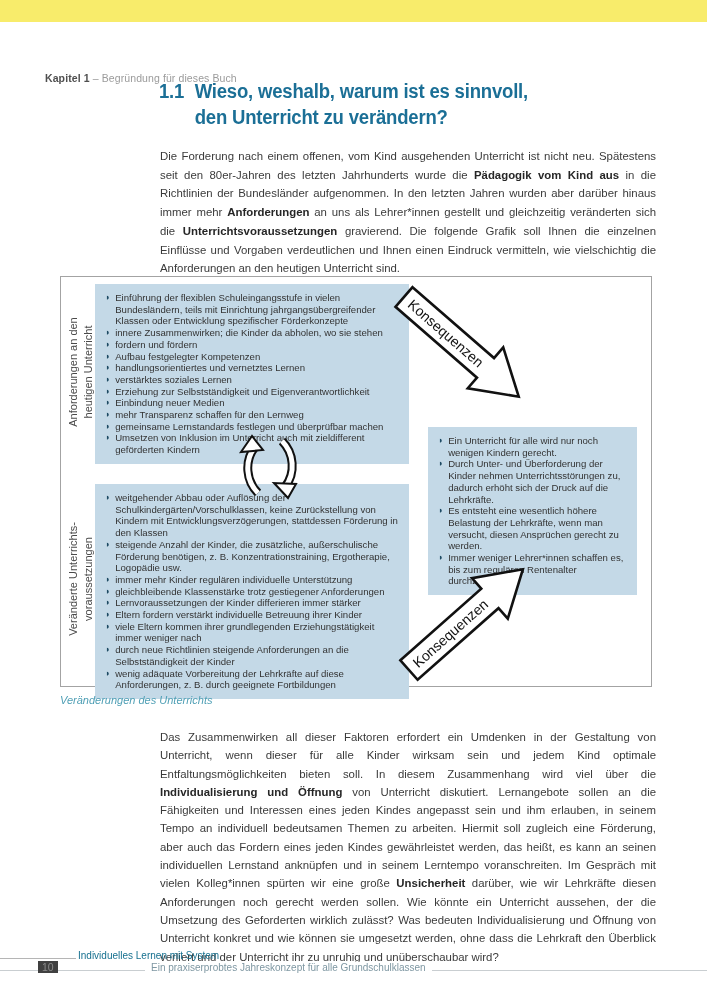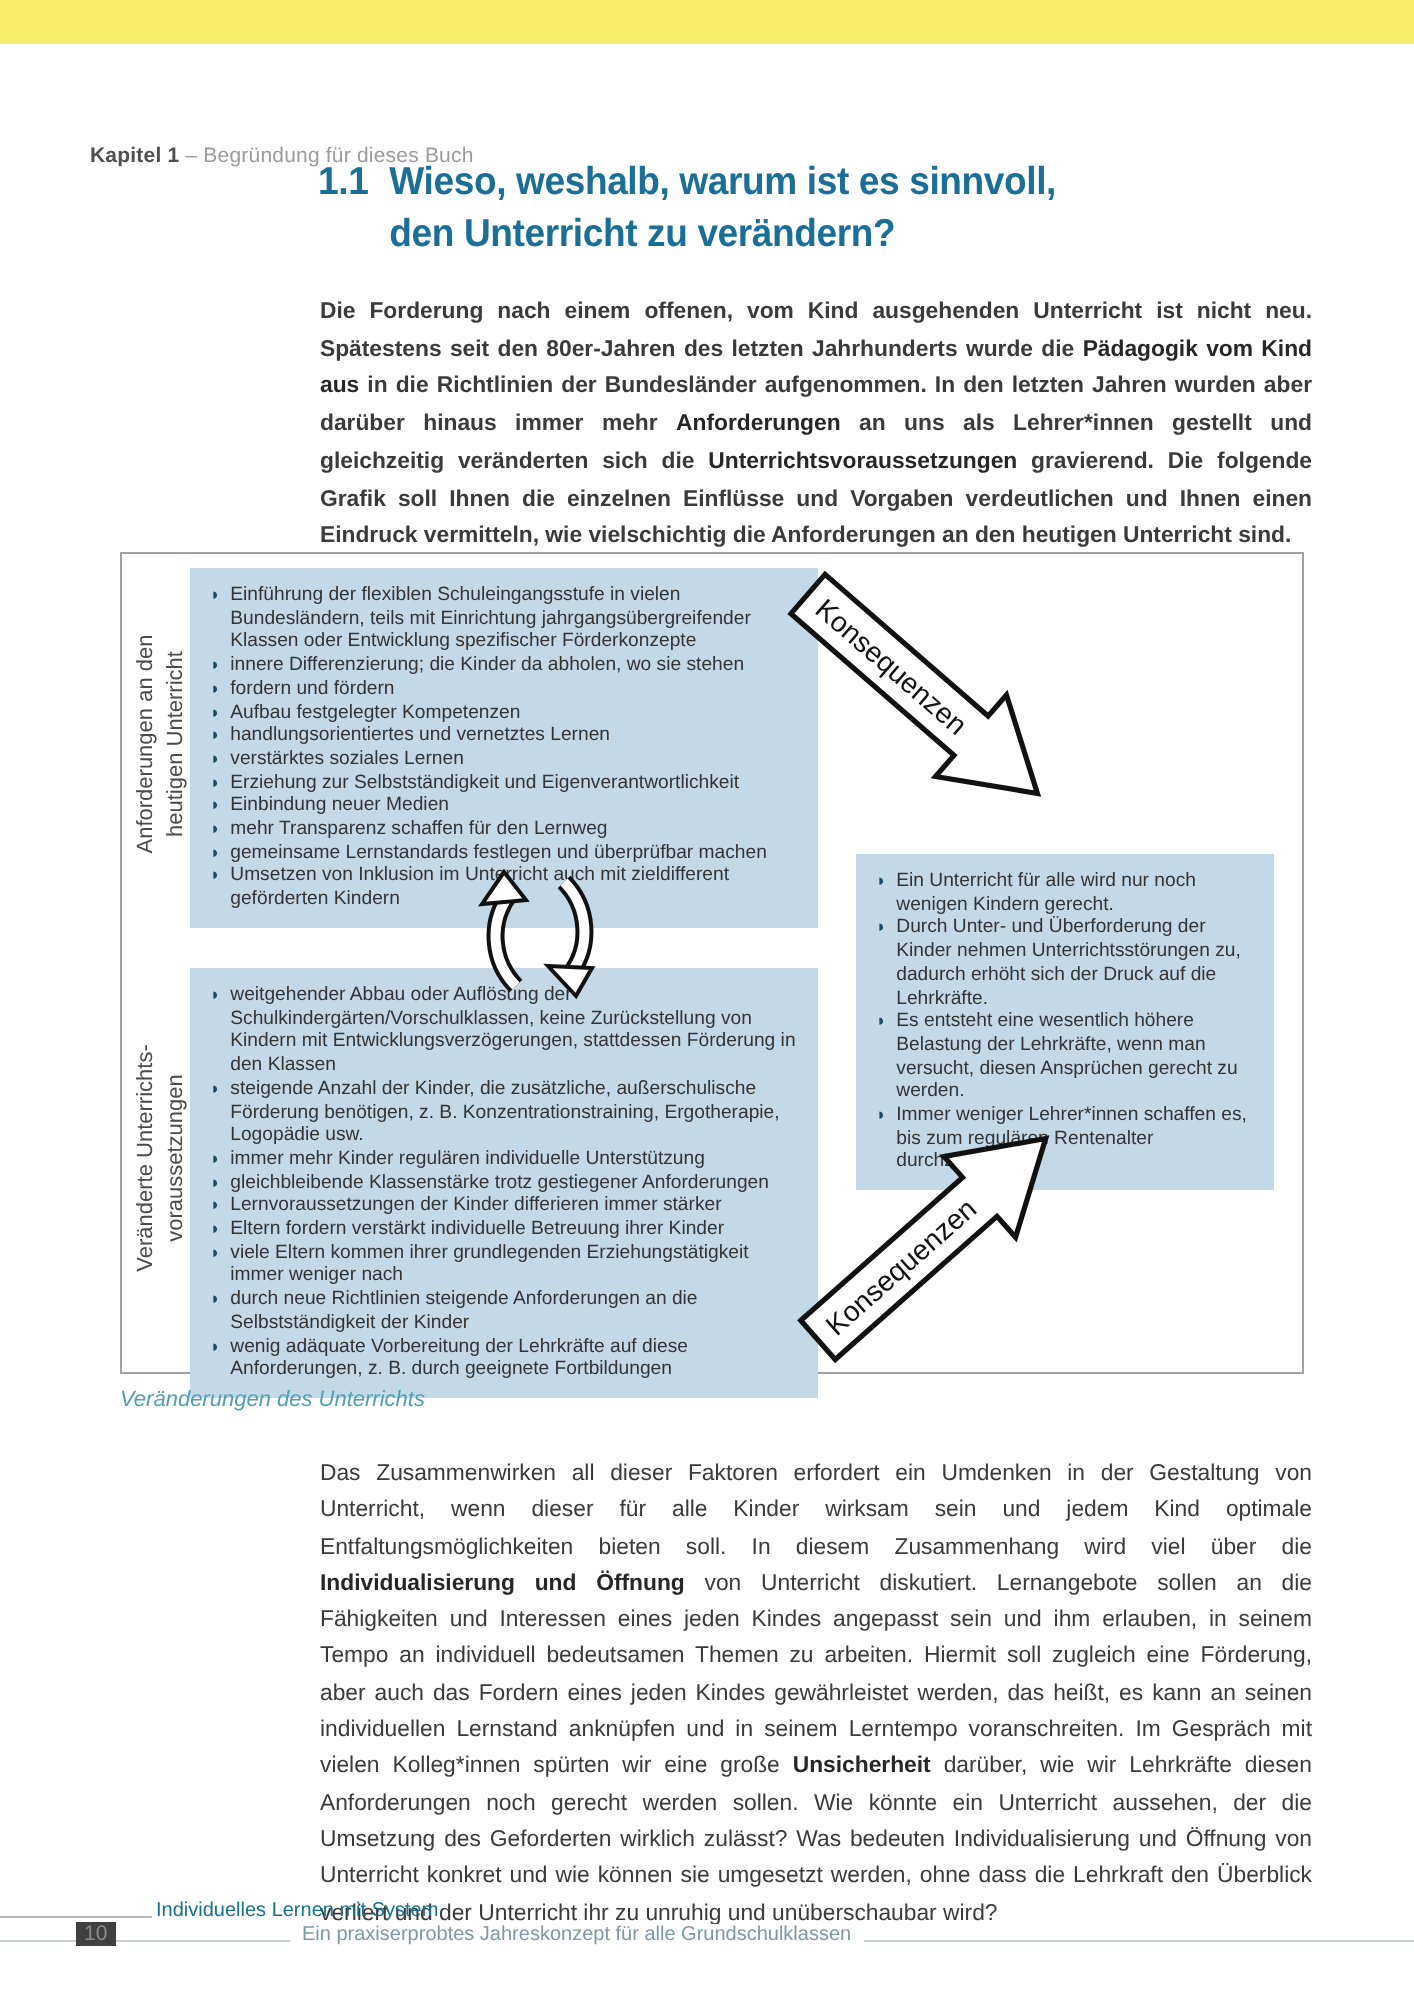--- a/index.html
+++ b/index.html
@@ -9,21 +9,21 @@
   .chapterline{position:absolute;left:45px;top:28px;font-size:10.5px;color:#9b9b9b;letter-spacing:.1px;margin-top:44px;}
   .chapterline .bold{color:#4f4f4f;font-weight:bold;}
 
   .section-heading{position:absolute;left:159px;top:78px;color:#1b6f96;font-weight:bold;
         font-size:19.5px;line-height:26px;letter-spacing:-.2px;display:flex;gap:11px;
         transform:scaleX(.95);transform-origin:left top;white-space:nowrap;}
   .section-heading .num{flex:0 0 auto;}
 
   .bodytext{position:absolute;left:160px;width:496px;font-size:11.4px;line-height:18.7px;
         color:#3a3a3a;text-align:justify;margin:0;}
-  .intro{top:147px;font-weight:bold;}
+  .intro{top:147px;}
   .closing{top:728px;line-height:18.3px;}
   .bodytext b{color:#262626;}
 
   .diagram{position:absolute;left:60px;top:276px;width:590px;height:409px;
         border:1px solid #a3a3a3;background:#fff;}
   .bluebox{position:absolute;background:#c4d9e7;}
   .box-req{left:34px;top:7px;width:314px;min-height:173px;}
   .box-cond{left:34px;top:207px;width:314px;min-height:186px;}
   .box-res{left:367px;top:150px;width:209px;}
   ul.blist{list-style:none;margin:0;padding:8px 10px;}
@@ -77,21 +77,21 @@
     <div class="vlabel vlabel-cond"><span>Veränderte Unterrichts-</span><br><span>voraussetzungen</span></div>
 
     <div class="bluebox box-req">
       <ul class="blist">
           <li>
             <span class="blt">◗</span>
             <span class="btx">Einführung der flexiblen Schuleingangsstufe in vielen Bundesländern, teils mit Einrichtung jahrgangsübergreifender Klassen oder Entwicklung spezifischer Förderkonzepte</span>
           </li>
           <li>
             <span class="blt">◗</span>
-            <span class="btx">innere Differenzierung; die Kinder da abholen, wo sie stehen</span>
+            <span class="btx">innere Zusammenwirken; die Kinder da abholen, wo sie stehen</span>
           </li>
           <li>
             <span class="blt">◗</span>
             <span class="btx">fordern und fördern</span>
           </li>
           <li>
             <span class="blt">◗</span>
             <span class="btx">Aufbau festgelegter Kompetenzen</span>
           </li>
           <li>

